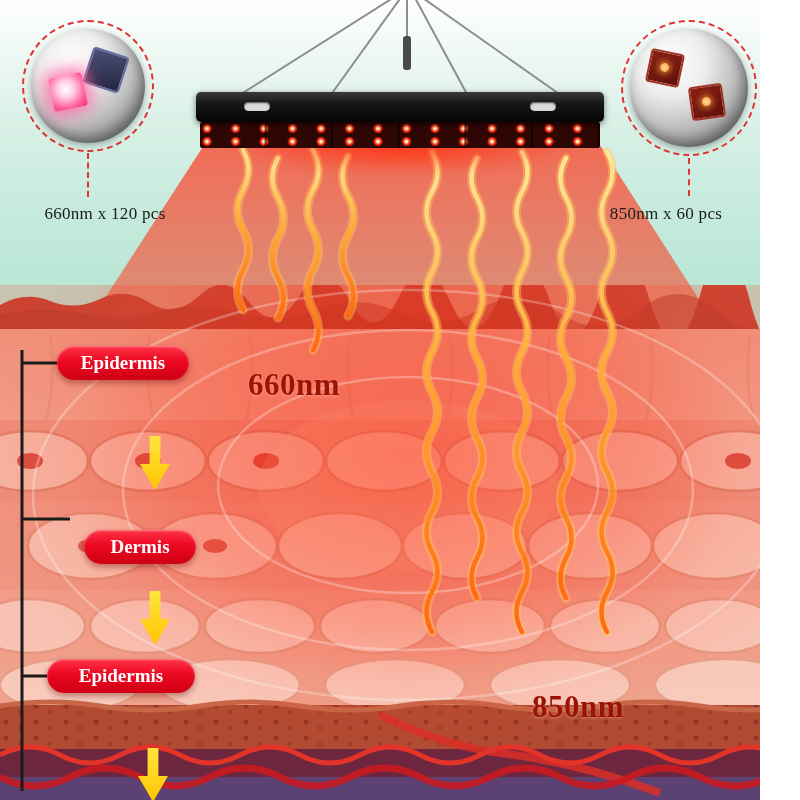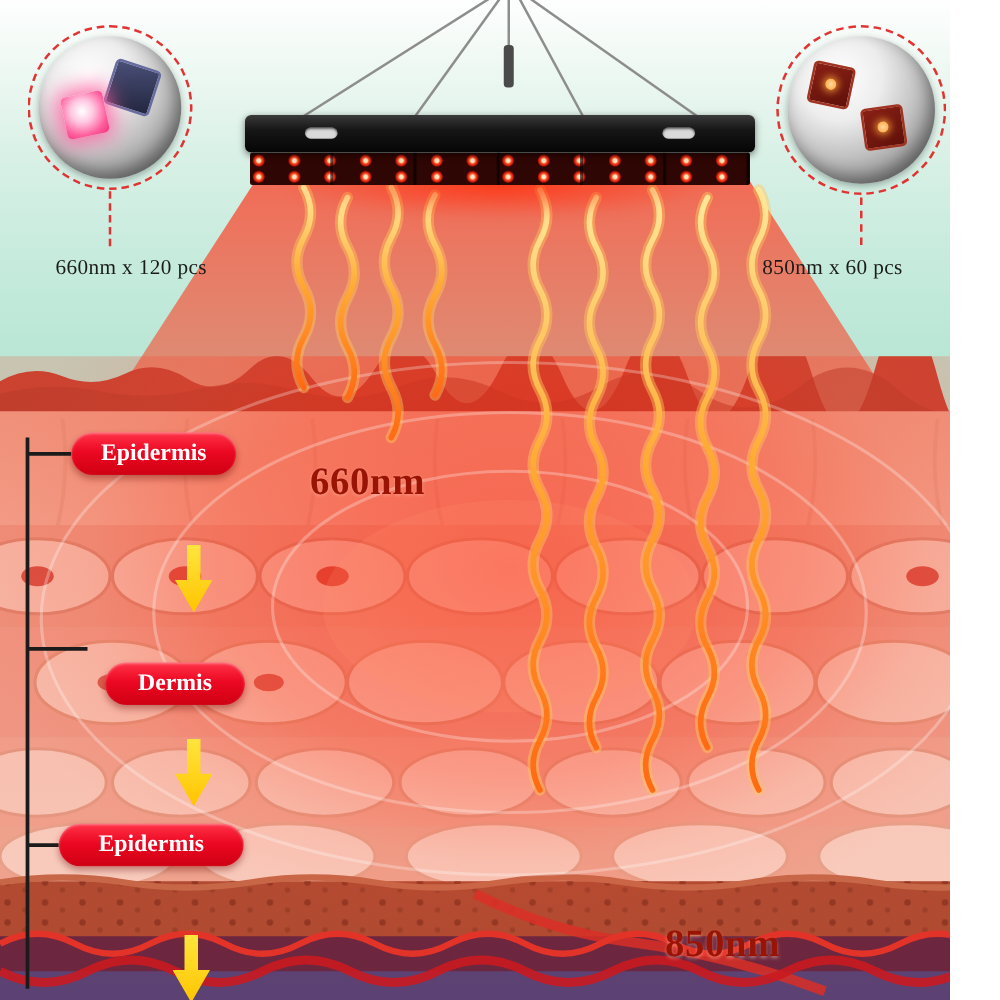--- a/index.html
+++ b/index.html
@@ -299,15 +299,15 @@
 
   <div class="pill epi">Epidermis</div>
   <div class="pill der">Dermis</div>
   <div class="pill hyp">Epidermis</div>
 
   <div class="arrow" style="left:140px; top:436px;"></div>
   <div class="arrow" style="left:140px; top:591px;"></div>
   <div class="arrow" style="left:138px; top:748px;"></div>
 
   <div class="nm" style="left:248px; top:367px;">660nm</div>
-  <div class="nm" style="left:532px; top:689px;margin-top:48px;">850nm</div>
+  <div class="nm" style="left:532px; top:689px;">850nm</div>
 
 </div>
 
 </body></html>

